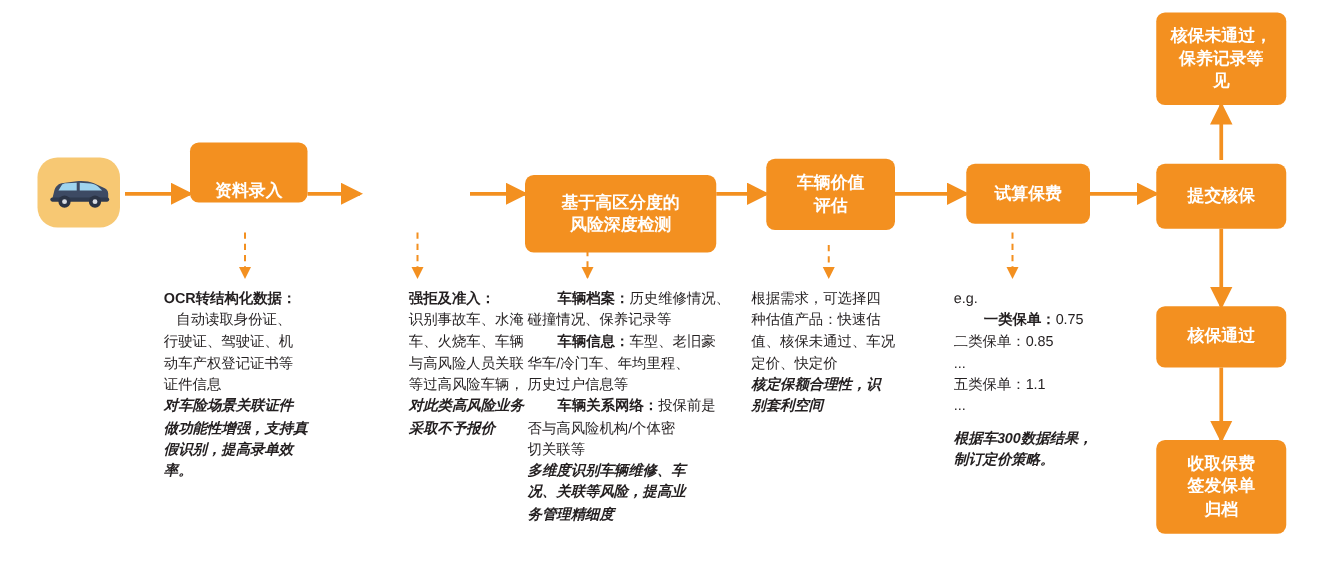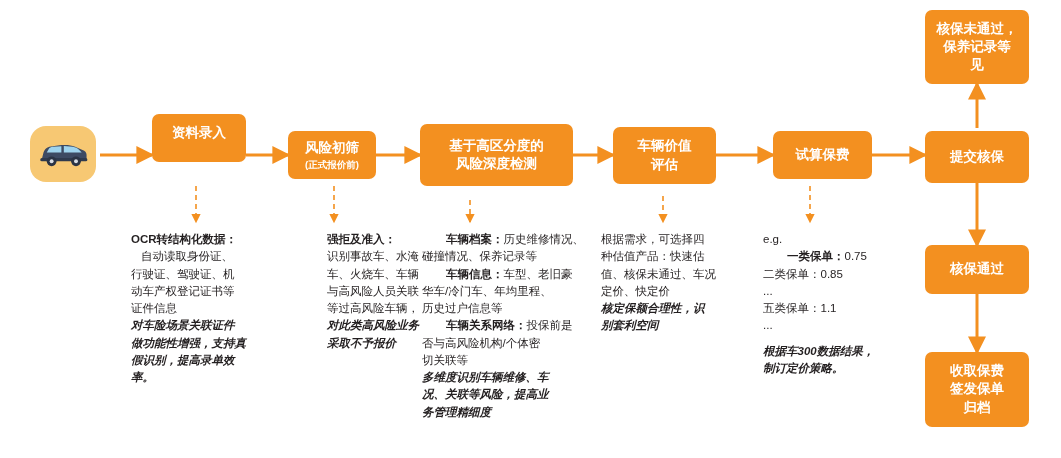--- a/index.html
+++ b/index.html
@@ -51,21 +51,21 @@
     border-radius: 7px;
     color: #ffffff;
     display: flex;
     flex-direction: column;
     align-items: center;
     justify-content: center;
     text-align: center;
     font-size: 13.5px;
     font-weight: bold;
     line-height: 1.35;
-    padding: 20px 6px;
+    padding: 0 6px;
     box-sizing: border-box;
   }
   .node .sub {
     font-size: 9.5px;
     font-weight: bold;
     line-height: 1.3;
     margin-top: 2px;
   }
   
   .ann {
@@ -135,26 +135,22 @@
       <circle cx="18" cy="27" r="2.4" fill="#d8dde4"></circle>
       <circle cx="48" cy="27" r="6" fill="#2b3445"></circle>
       <circle cx="48" cy="27" r="2.4" fill="#d8dde4"></circle>
     </svg>
   </div>
 
   <div class="node" style="left:152px; top:114px; width:94px; height:48px;justify-content:flex-end;">
     <span>资料录入</span>
   </div>
 
-  <div class="node" style="left:288px; top:131px; width:88px; height:48px;">
-    <span>风险初筛</span>
-    <span class="sub">(正式报价前)</span>
-  </div>
-
-  <div class="node" style="left:420px; top:124px; width:153px; height:62px;">
+
+  <div class="node" style="left:420px; top:140px; width:153px; height:62px;">
     <span>基于高区分度的</span>
     <span>风险深度检测</span>
   </div>
 
   <div class="node" style="left:613px; top:127px; width:103px; height:57px;">
     <span>车辆价值</span>
     <span>评估</span>
   </div>
 
   <div class="node" style="left:773px; top:131px; width:99px; height:48px;">

